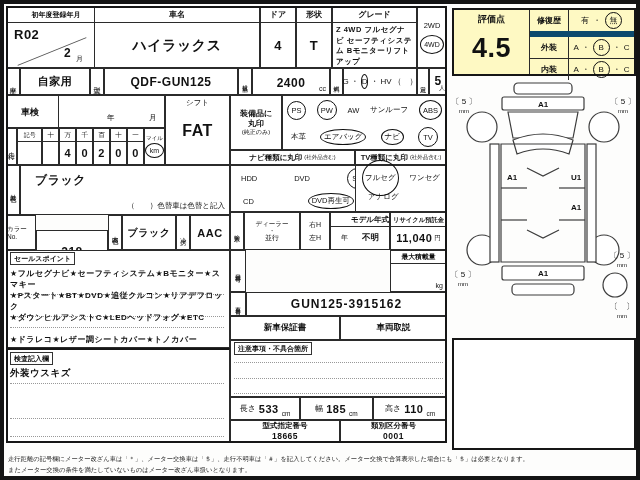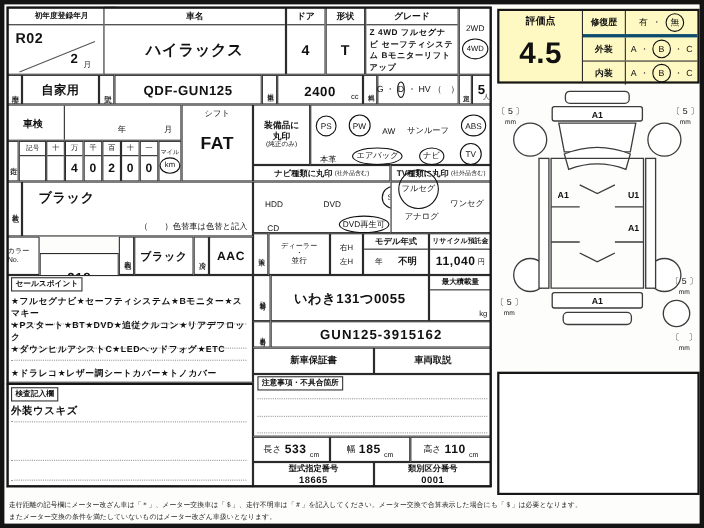--- a/index.html
+++ b/index.html
@@ -3,21 +3,21 @@
 <meta charset="utf-8">
 <style>
   html,body{margin:0;padding:0;background:#e8e8e8}
   #stage{position:relative;width:640px;height:480px;background:#fdfdfc;overflow:hidden;
          font-family:"Liberation Sans","DejaVu Sans",sans-serif;color:#111;}
   .c{position:absolute;box-sizing:border-box}
   .b{border:1px solid #2b2b2b;background:#fff}
   .b2{border:2px solid #161616}
   .ctr{display:flex;align-items:center;justify-content:center}
   .col{display:flex;flex-direction:column;align-items:center;justify-content:center}
-  .sprd{display:flex;align-items:flex-end;justify-content:space-between}
+  .sprd{display:flex;align-items:center;justify-content:space-between}
   .vert{writing-mode:vertical-rl;text-orientation:upright;letter-spacing:1px;line-height:1}
   .hdr{font-size:8px;font-weight:bold;text-align:center;border-bottom:1px solid #2b2b2b;height:15px;line-height:15px}
   .circ{display:inline-flex;align-items:center;justify-content:center;border:1.5px solid #101010;border-radius:50%}
   .dotl{position:absolute;border-bottom:1px dotted #999}
   .tab{position:absolute;border:1px solid #333;background:#fff;font-size:7px;line-height:11px;padding:0 3px;font-weight:bold}
   .frame{position:absolute;inset:0;border:4px solid #141414;pointer-events:none;z-index:60}
   .hand{font-weight:bold;letter-spacing:.5px}
   svg text{font-family:"Liberation Sans","DejaVu Sans",sans-serif}
 </style>
 </head>
@@ -203,21 +203,21 @@
   <div class="c b col" style="left:244px;top:212px;width:56px;height:38px;line-height:1.15">
     <span style="font-size:6.5px">ディーラー</span>
     <span style="font-size:6.5px">・</span>
     <span style="font-size:7px">並行</span>
   </div>
   <div class="c b col" style="left:300px;top:212px;width:30px;height:38px;gap:3px">
     <span style="font-size:7px">右H</span>
     <span style="font-size:7px">左H</span>
   </div>
   <div class="c b" style="left:330px;top:212px;width:60px;height:38px">
-    <div style="font-size:7.5px;font-weight:bold;text-align:center;border-bottom:1px solid #2b2b2b;height:13px;line-height:13px">モデル年式</div>
+    <div style="font-size:7.5px;font-weight:bold;text-align:right;border-bottom:1px solid #2b2b2b;height:13px;line-height:13px">モデル年式</div>
     <div class="ctr" style="height:22px;gap:14px">
       <span style="font-size:7px">年</span>
       <span style="font-size:8.5px;font-weight:bold">不明</span>
     </div>
   </div>
   <div class="c b" style="left:390px;top:212px;width:57px;height:38px">
     <div style="font-size:6.3px;font-weight:bold;text-align:center;border-bottom:1px solid #2b2b2b;height:13px;line-height:13px">リサイクル預託金</div>
     <div class="ctr" style="height:22px;gap:2px">
       <span class="hand" style="font-size:11px">11,040</span>
       <span style="font-size:6.5px">円</span>
@@ -225,21 +225,20 @@
   </div>
 
   <div class="c b" style="left:6px;top:250px;width:224px;height:98px"></div>
   <div class="tab" style="left:10px;top:252px">セールスポイント</div>
   <div class="c hand" style="left:10px;top:268px;width:214px;font-size:8px;border-bottom:1px dotted #999;padding-bottom:4px">★フルセグナビ★セーフティシステム★Bモニター★スマキー</div>
   <div class="c hand" style="left:10px;top:290px;width:214px;font-size:8px;border-bottom:1px dotted #999;padding-bottom:4px">★Pスタート★BT★DVD★追従クルコン★リアデフロック</div>
   <div class="c hand" style="left:10px;top:312px;width:214px;font-size:8px;border-bottom:1px dotted #999;padding-bottom:4px">★ダウンヒルアシストC★LEDヘッドフォグ★ETC</div>
   <div class="c hand" style="left:10px;top:334px;width:214px;font-size:8px;border-bottom:1px dotted #999;padding-bottom:4px">★ドラレコ★レザー調シートカバー★トノカバー</div>
 
   <div class="c b ctr vert" style="left:230px;top:250px;width:16px;height:42px;font-size:6px">登録番号</div>
-  <div class="c b ctr hand" style="left:246px;top:250px;width:144px;height:42px;font-size:12px">いわき131つ0055</div>
   <div class="c b" style="left:390px;top:250px;width:57px;height:42px">
     <div style="font-size:6.8px;font-weight:bold;text-align:center;border-bottom:1px solid #2b2b2b;height:12px;line-height:12px">最大積載量</div>
     <span class="c" style="right:3px;bottom:2px;font-size:7px">kg</span>
   </div>
   <div class="c b ctr vert" style="left:230px;top:292px;width:16px;height:24px;font-size:6px">車台番号</div>
   <div class="c b ctr hand" style="left:246px;top:292px;width:201px;height:24px;font-size:12px;letter-spacing:1px">GUN125-3915162</div>
   <div class="c b ctr" style="left:230px;top:316px;width:110px;height:24px;font-size:8.5px;font-weight:bold">新車保証書</div>
   <div class="c b ctr" style="left:340px;top:316px;width:107px;height:24px;font-size:8.5px;font-weight:bold">車両取説</div>
 
   <div class="c b" style="left:230px;top:340px;width:217px;height:57px"></div>
@@ -277,21 +276,21 @@
     <span style="font-size:7.5px;font-weight:bold">類別区分番号</span>
     <span class="hand" style="font-size:8.5px">0001</span>
   </div>
 
   <div class="c b2" style="left:452px;top:8px;width:184px;height:68px;background:#fef9c3">
     <div class="c" style="left:0;top:0;width:76px;height:64px;border-right:1px solid #2b2b2b">
       <div style="font-size:9px;font-weight:bold;text-align:center;margin-top:3px">評価点</div>
       <div class="ctr hand" style="height:44px;font-size:27px">4.5</div>
     </div>
     <div class="c" style="left:76px;top:0;width:104px;height:64px">
-      <div style="display:flex;height:21px;border-bottom:3px solid #0c4a6e">
+      <div style="display:flex;height:21px;border-bottom:6px solid #0c4a6e">
         <div class="ctr" style="width:38px;border-right:1px solid #2b2b2b;font-size:8px;font-weight:bold">修復歴</div>
         <div class="ctr" style="flex:1;gap:4px;font-size:8px">
           <span>有</span>
           <span>・</span>
           <span class="circ" style="width:15px;height:15px">無</span>
         </div>
       </div>
       <div style="display:flex;height:21px;border-bottom:1px solid #2b2b2b">
         <div class="ctr" style="width:38px;border-right:1px solid #2b2b2b;font-size:8px;font-weight:bold">外装</div>
         <div class="ctr" style="flex:1;gap:3px;font-size:8px">

